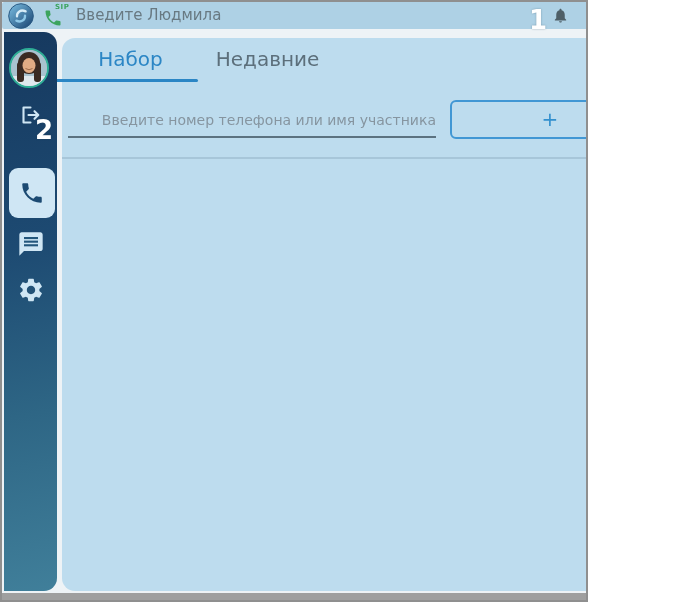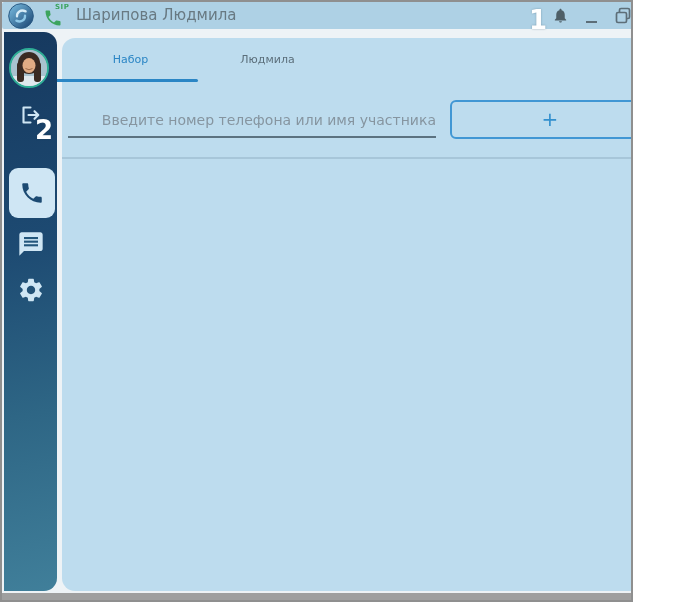--- a/index.html
+++ b/index.html
@@ -1,19 +1,19 @@
 <!DOCTYPE html>
 <html><head>
 <meta charset="utf-8">
 <style>
   * { margin:0; padding:0; box-sizing:border-box; }
   body { width:674px; height:602px; font-family:"DejaVu Sans","Liberation Sans",sans-serif; }
 
   .window{
-    position:relative; width:633px; height:602px;
+    position:relative; width:588px; height:602px;
     background:#eef3f6;
     border:2px solid #8f8f8f;
     overflow:hidden;
   }
   .bottom-frame{
     position:absolute; left:0; bottom:0; width:100%; height:7px;
     background:#9f9f9f;
   }
 
   
@@ -75,21 +75,21 @@
 
   
   .panel{
     position:absolute; left:60px; top:36px; width:604px; height:553px;
     background:#bddcee; border-radius:13px;
     z-index:4;
   }
   .tabs{ position:absolute; left:0; top:0; height:42px; display:flex; }
   .tab{
     width:137px; height:42px; display:flex; align-items:center; justify-content:center;
-    font-size:11px; color:#5c6f7b; cursor:default;
+    font-size:20px; color:#5c6f7b; cursor:default;
   }
   .tab.active{ color:#2b86c5; }
   .tab-indicator{
     position:absolute; left:-10px; top:41px; width:146px; height:3px;
     background:#2b86c5; border-radius:2px;
   }
   .dial-input{
     position:absolute; left:6px; top:66px; width:368px; height:34px;
     background:transparent; border:none; border-bottom:2px solid #5b7280;
     font-size:14px; color:#3c4a52; outline:none;
@@ -128,21 +128,21 @@
         <path d="M17.6 8.4 C 12.8 6.0 8.6 9.2 9.0 13.4" fill="none" stroke="#d7ecf7" stroke-width="2.3" stroke-linecap="round"></path>
         <path d="M8.4 17.6 C 13.2 20.0 17.4 16.8 17.0 12.6" fill="none" stroke="#8ec8e8" stroke-width="2.3" stroke-linecap="round"></path>
       </svg>
     </span>
     <span class="sip-icon">
       <svg width="20" height="20" viewBox="0 0 24 24">
         <path fill="#3ca45e" d="M6.62 10.79c1.44 2.83 3.76 5.14 6.59 6.59l2.2-2.2c.27-.27.67-.36 1.02-.24 1.12.37 2.33.57 3.57.57.55 0 1 .45 1 1V20c0 .55-.45 1-1 1-9.39 0-17-7.61-17-17 0-.55.45-1 1-1h3.5c.55 0 1 .45 1 1 0 1.25.2 2.45.57 3.57.11.35.03.74-.25 1.02l-2.2 2.2z"></path>
       </svg>
     </span>
     <span class="sip-label">SIP</span>
-    <span class="win-title">Шарипова Людмила</span>
+    <span class="win-title">Введите Людмила</span>
 
     <span class="tb-btn bell">
       <svg width="17" height="17" viewBox="0 0 24 24">
         <path fill="#4e5f67" d="M12 22c1.1 0 2-.9 2-2h-4c0 1.1.9 2 2 2zm6-6v-5c0-3.07-1.63-5.64-4.5-6.32V4c0-.83-.67-1.5-1.5-1.5s-1.5.67-1.5 1.5v.68C7.64 5.36 6 7.92 6 11v5l-2 2v1h16v-1l-2-2z"></path>
       </svg>
     </span>
     <span class="tb-btn minimize">
       <span class="bar"></span>
     </span>
     <span class="tb-btn restore">
@@ -196,21 +196,21 @@
     <span class="side-btn nav-gear">
       <svg width="28" height="28" viewBox="0 0 24 24">
         <path fill="#cfe6f4" d="M19.14 12.94c.04-.3.06-.61.06-.94 0-.32-.02-.64-.07-.94l2.03-1.58c.18-.14.23-.41.12-.61l-1.92-3.32c-.12-.22-.37-.29-.59-.22l-2.39.96c-.5-.38-1.03-.7-1.62-.94l-.36-2.54c-.04-.24-.24-.41-.48-.41h-3.84c-.24 0-.43.17-.47.41l-.36 2.54c-.59.24-1.13.57-1.62.94l-2.39-.96c-.22-.08-.47 0-.59.22L2.74 8.87c-.12.21-.08.47.12.61l2.03 1.58c-.05.3-.09.63-.09.94s.02.64.07.94l-2.03 1.58c-.18.14-.23.41-.12.61l1.92 3.32c.12.22.37.29.59.22l2.39-.96c.5.38 1.03.7 1.62.94l.36 2.54c.05.24.24.41.48.41h3.84c.24 0 .44-.17.47-.41l.36-2.54c.59-.24 1.13-.56 1.62-.94l2.39.96c.22.08.47 0 .59-.22l1.92-3.32c.12-.22.07-.47-.12-.61l-2.01-1.58zM12 15.6c-1.98 0-3.6-1.62-3.6-3.6s1.62-3.6 3.6-3.6 3.6 1.62 3.6 3.6-1.62 3.6-3.6 3.6z"></path>
       </svg>
     </span>
   </div>
 
   <div class="panel">
     <div class="tabs">
       <div class="tab active">Набор</div>
-      <div class="tab">Людмила</div>
+      <div class="tab">Недавние</div>
     </div>
     <div class="tab-indicator"></div>
 
     <input class="dial-input" type="text" placeholder="Введите номер телефона или имя участника" style="">
 
     <button class="conf-btn">
       <span class="plus">+</span>
     </button>
 
     <div class="divider"></div>

